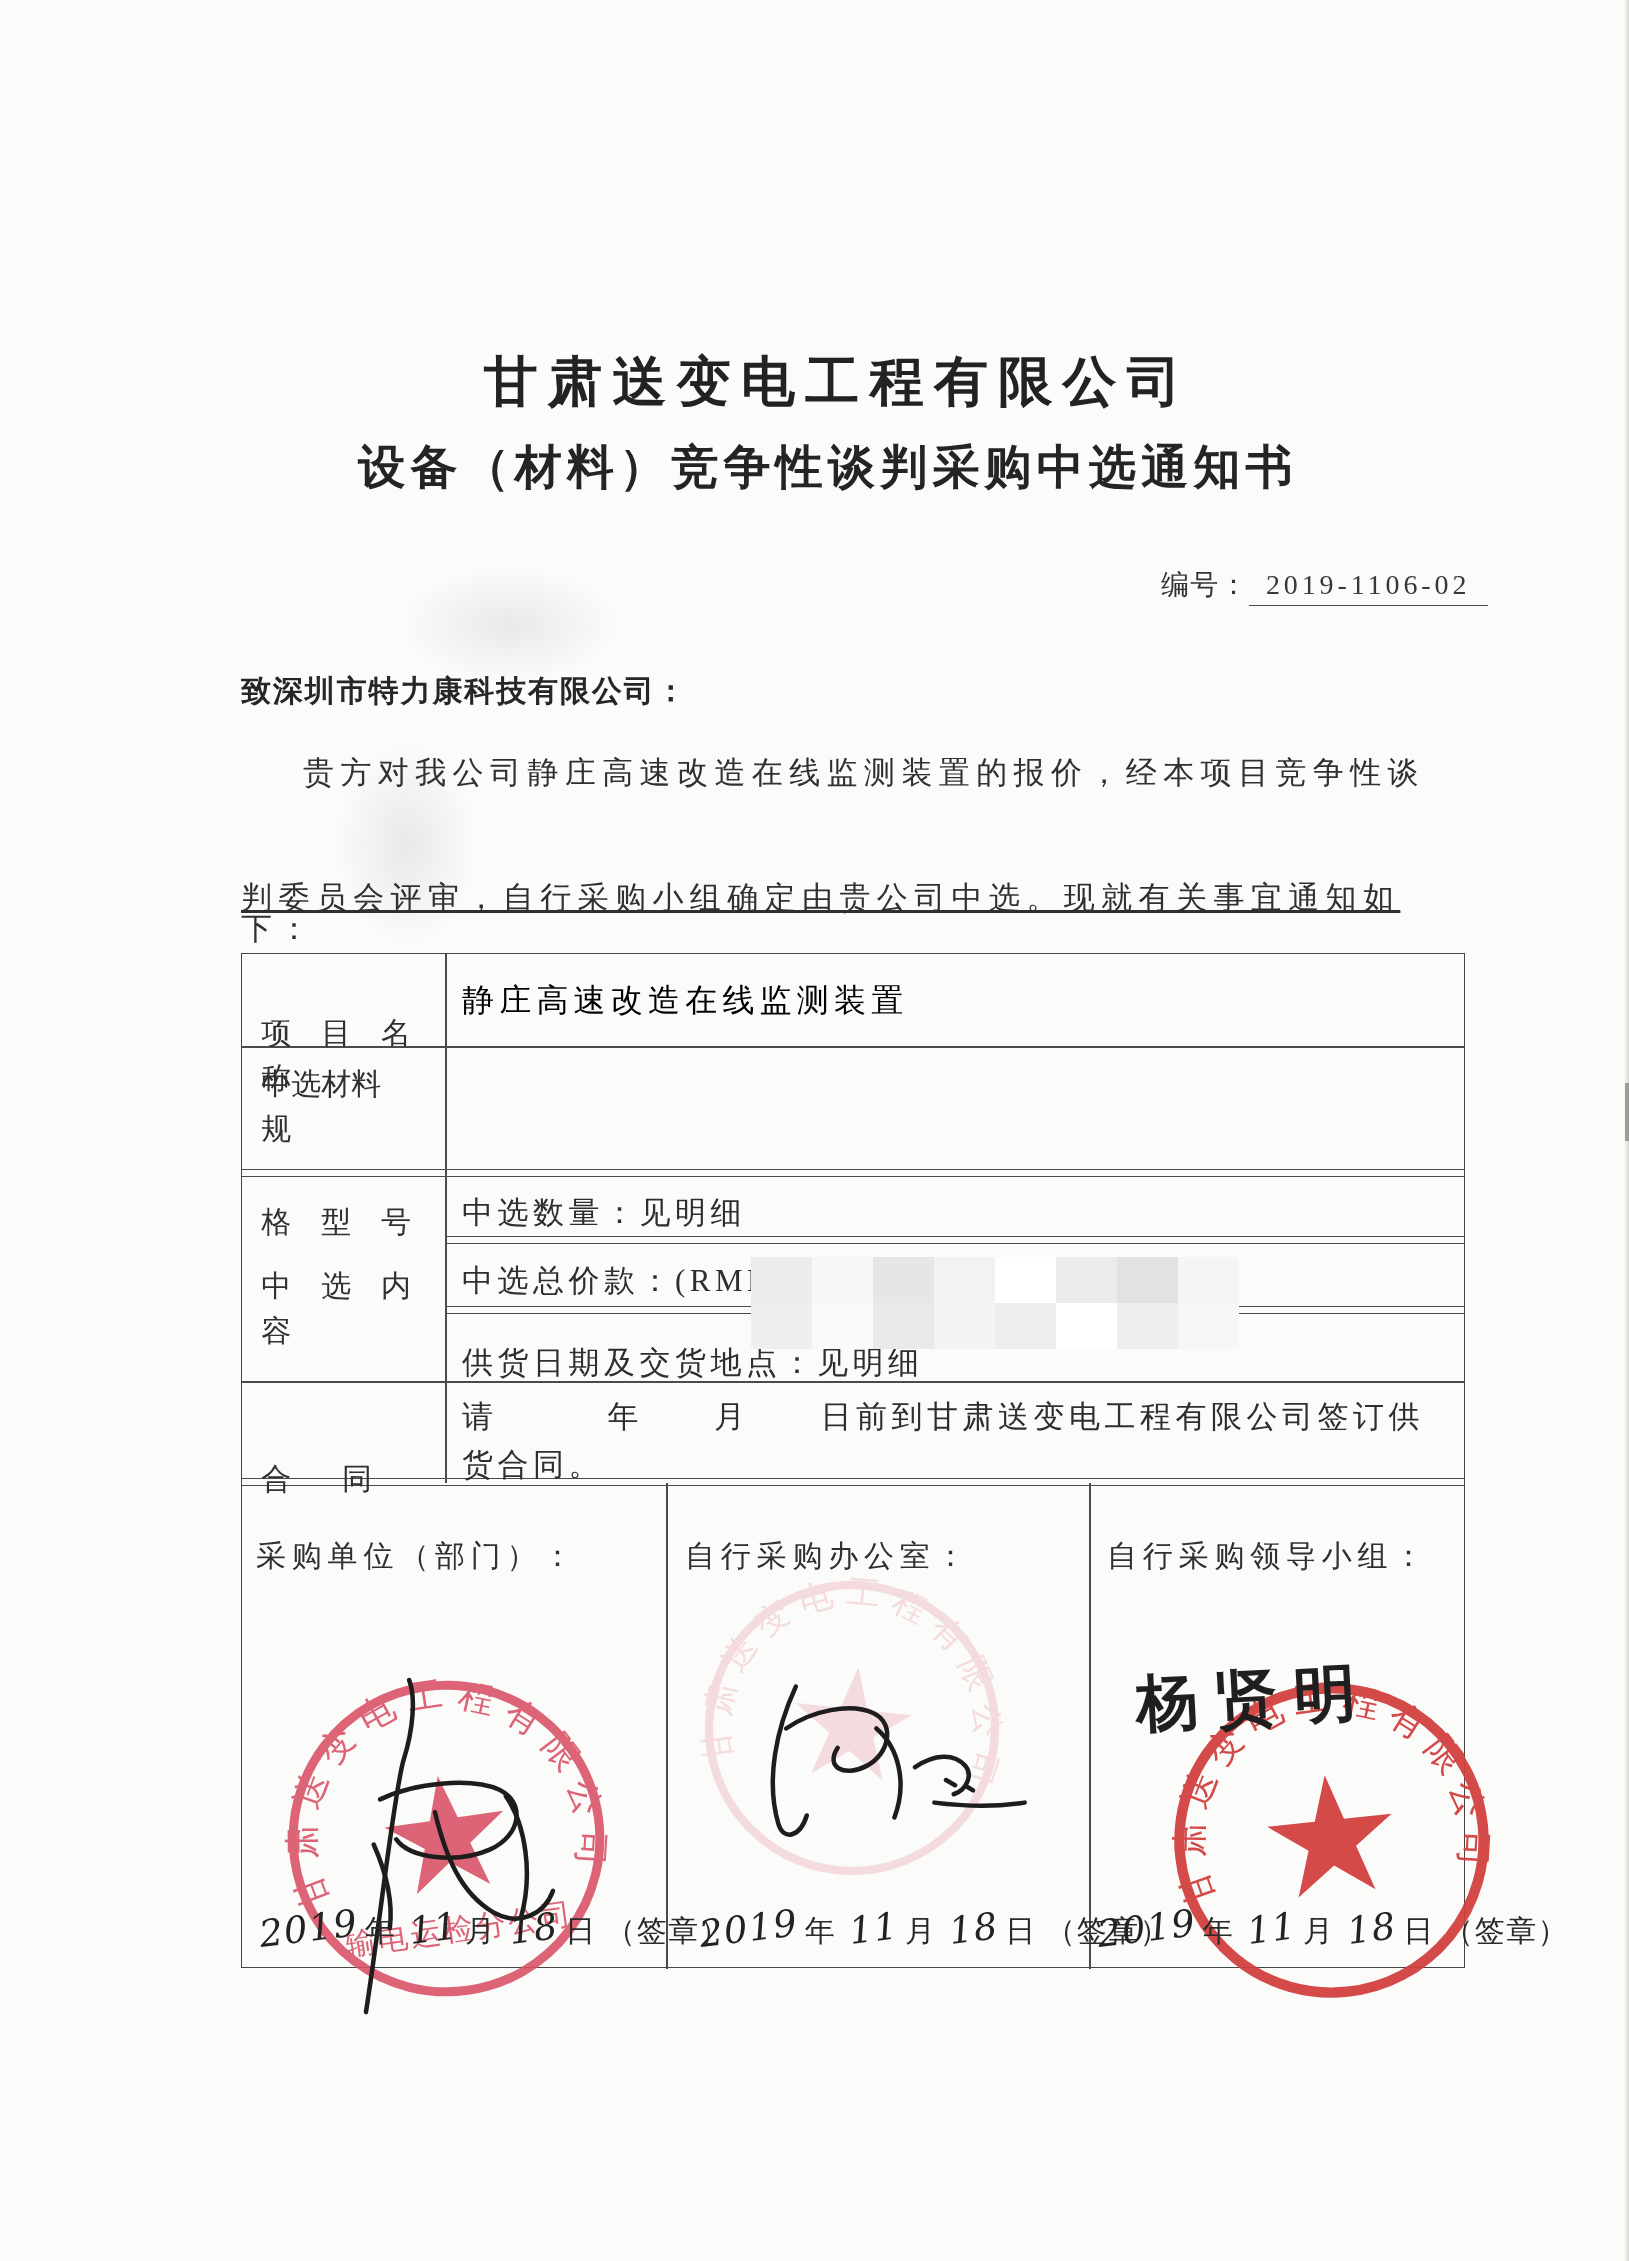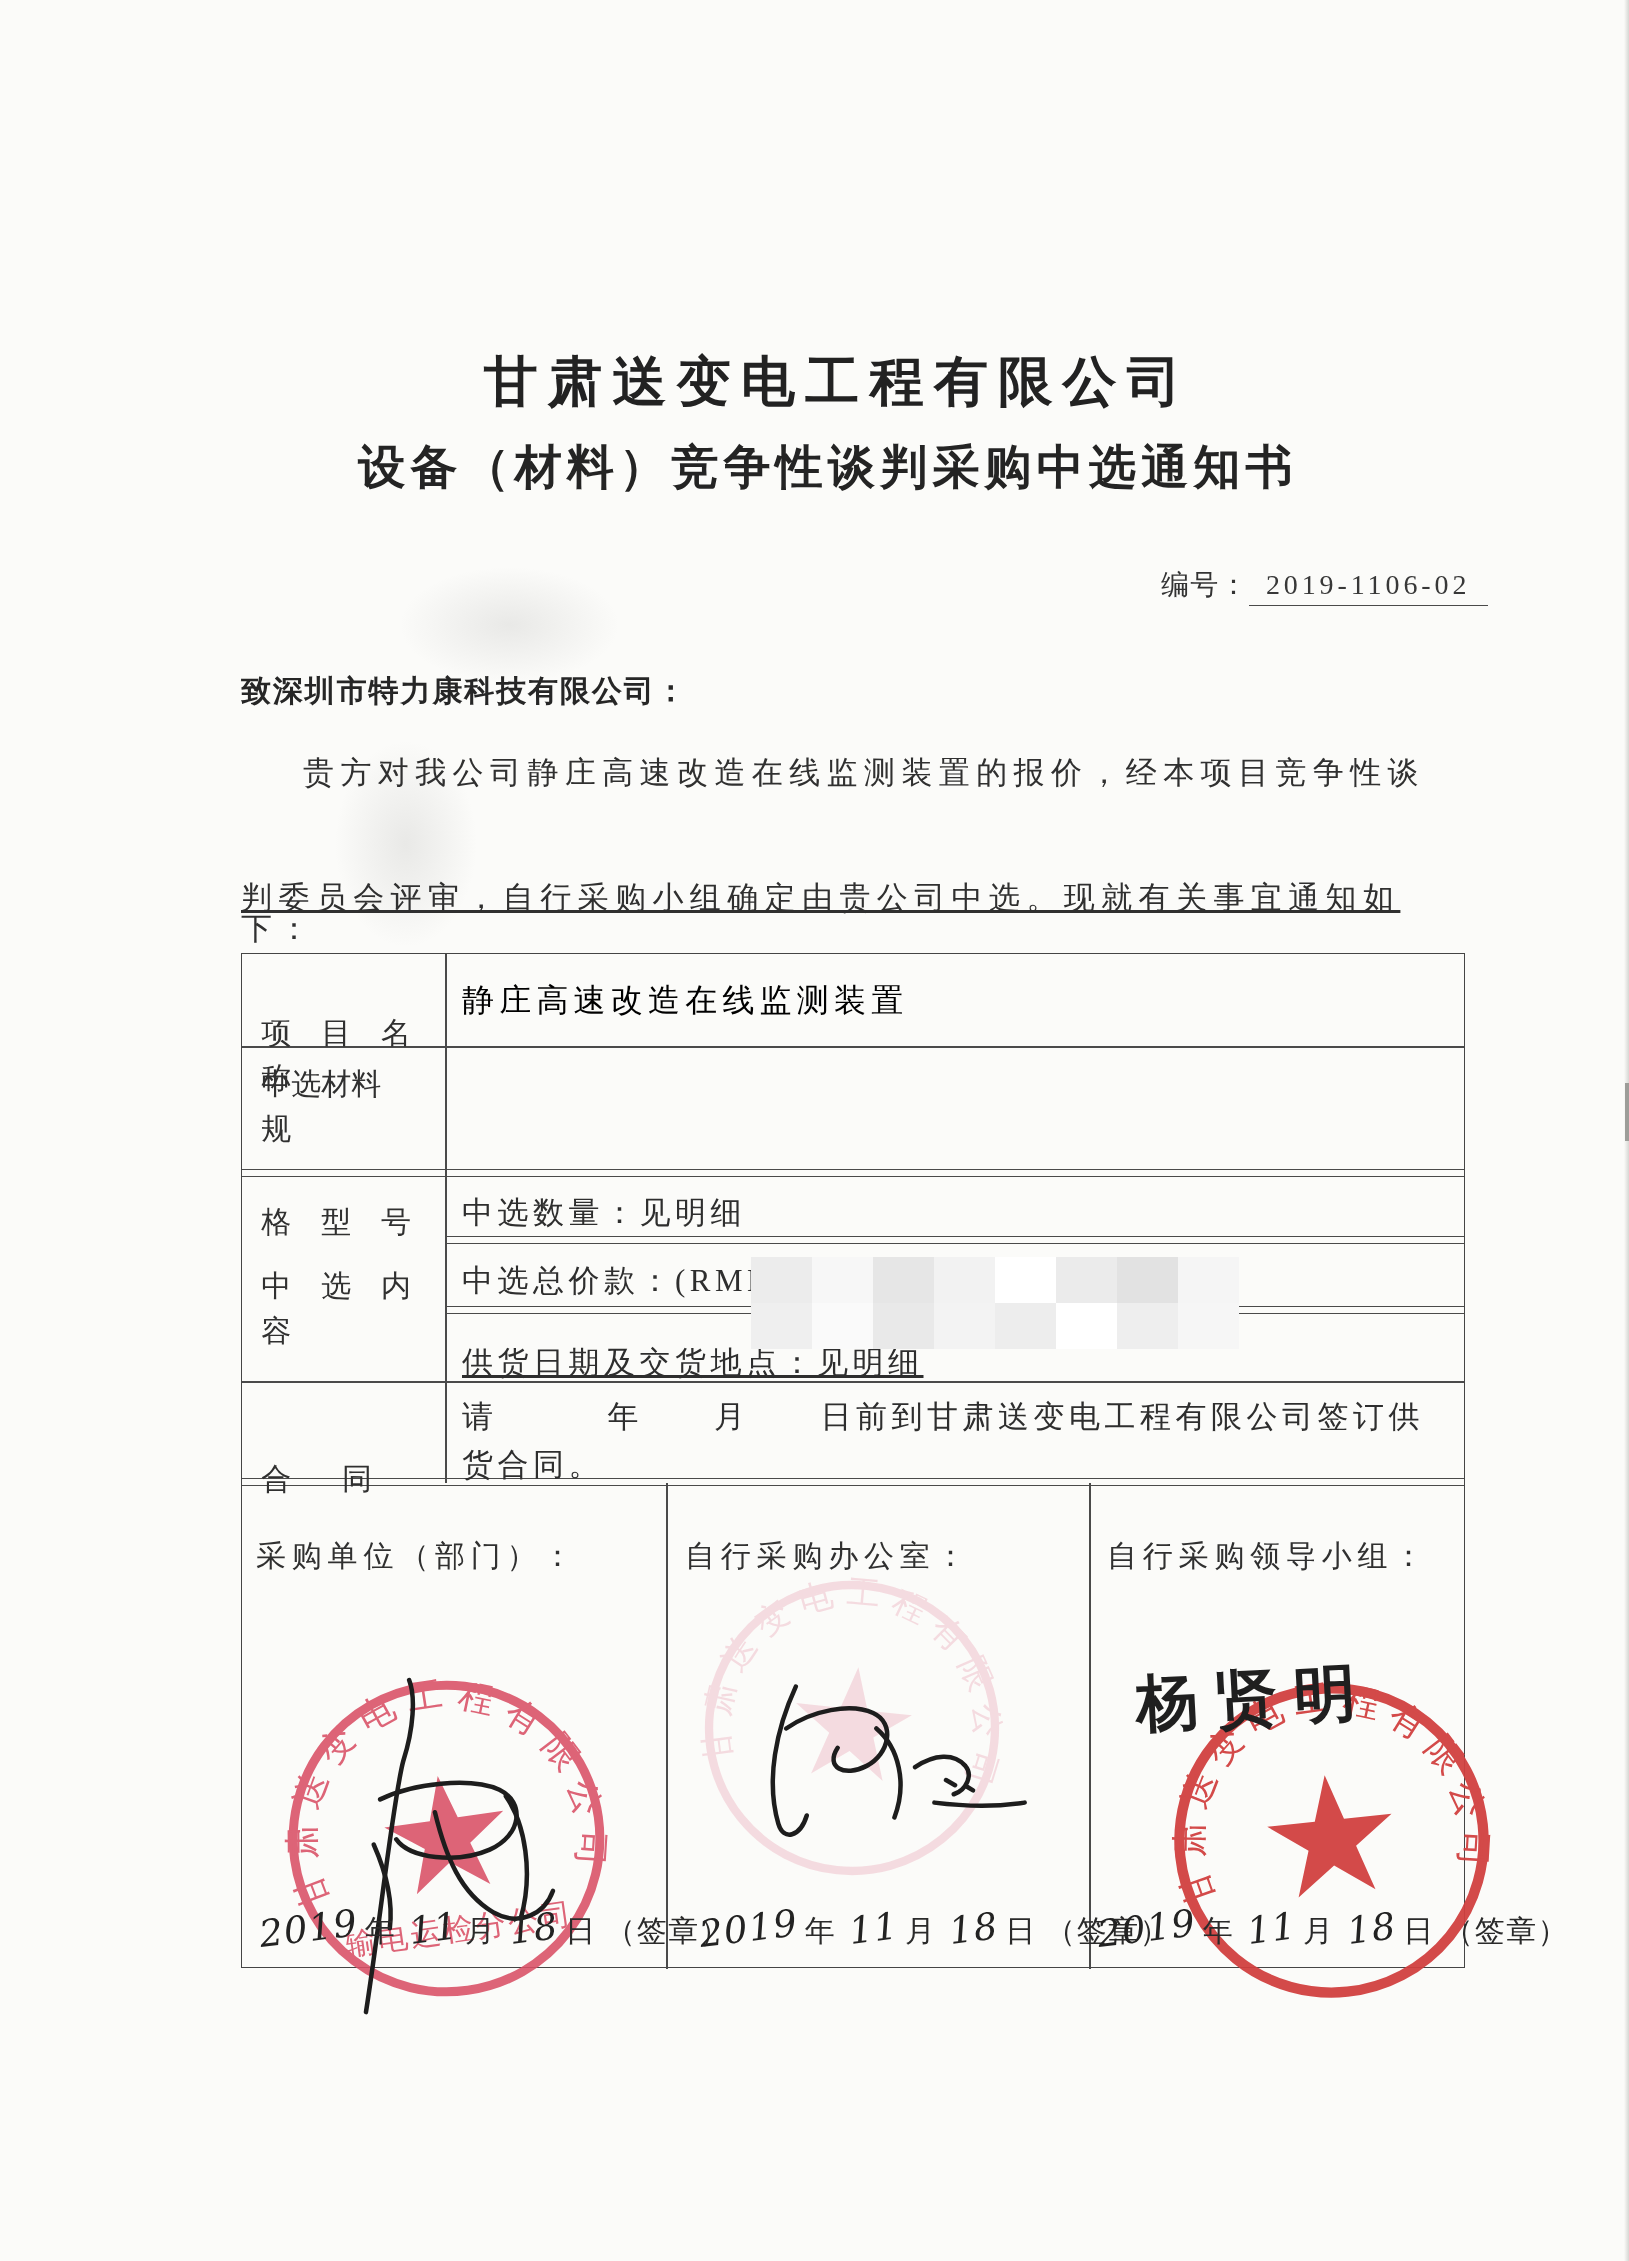--- a/index.html
+++ b/index.html
@@ -138,21 +138,21 @@
     <div class="jspread">格型号</div>
   </div>
 
   <div class="cell label-cell" style="left:0;top:221px;width:203px;height:207px;padding-top:40px;">
     <div class="jspread">中选内</div>
     <div>容</div>
   </div>
 
   <div class="cell subtext" style="left:203px;top:221px;width:1021px;height:62px;padding:17px 0 0 17px;">中选数量：见明细</div>
   <div class="cell subtext" style="left:203px;top:288px;width:1021px;height:64px;padding:18px 0 0 17px;">中选总价款：(RMB)</div>
-  <div class="cell subtext" style="left:203px;top:358px;width:1021px;height:70px;padding:30px 0 16px 17px;text-decoration:underline;">供货日期及交货地点：见明细</div>
+  <div class="cell subtext" style="left:203px;top:358px;width:1021px;height:70px;padding:30px 0 16px 17px;">供货日期及交货地点：见明细</div>
 
   <div class="cell label-cell" style="left:0;top:429px;width:203px;height:94px;padding-top:24.5px;">
     <div class="jspread" style="padding-right:39px;">合同</div>
   </div>
   <div class="cell foot-head" style="left:0;top:529px;width:424px;padding:53px 0 0 14px;">采购单位（部门）：</div>
 
   <div class="cell subtext" style="left:203px;top:429px;width:1021px;height:94px;padding:10.3px 0 0 17px;line-height:48px;">
     <span>请</span><span class="gap-s" style="width:110px;"></span><span>年</span><span class="gap-s" style="width:71px;"></span><span>月</span><span class="gap-s" style="width:71px;"></span><span>日前到甘肃送变电工程有限公司签订供</span>
     <div>货合同。</div>
   </div>

